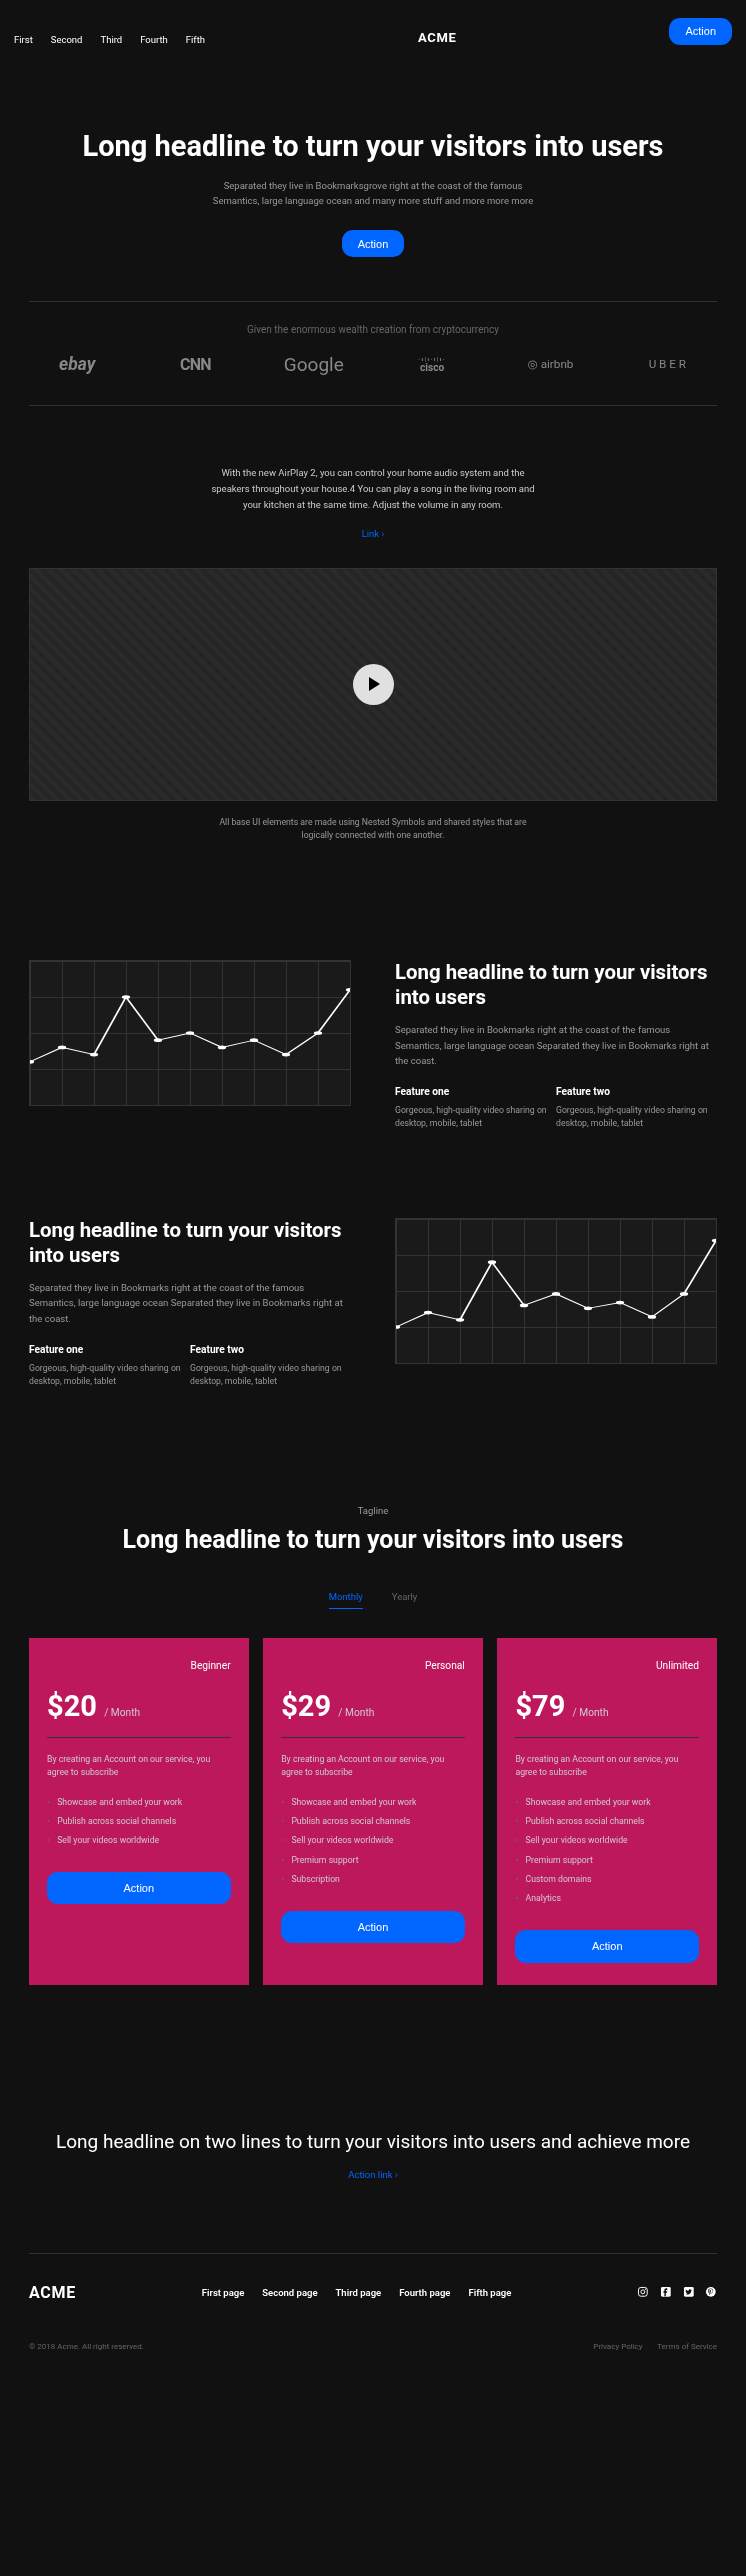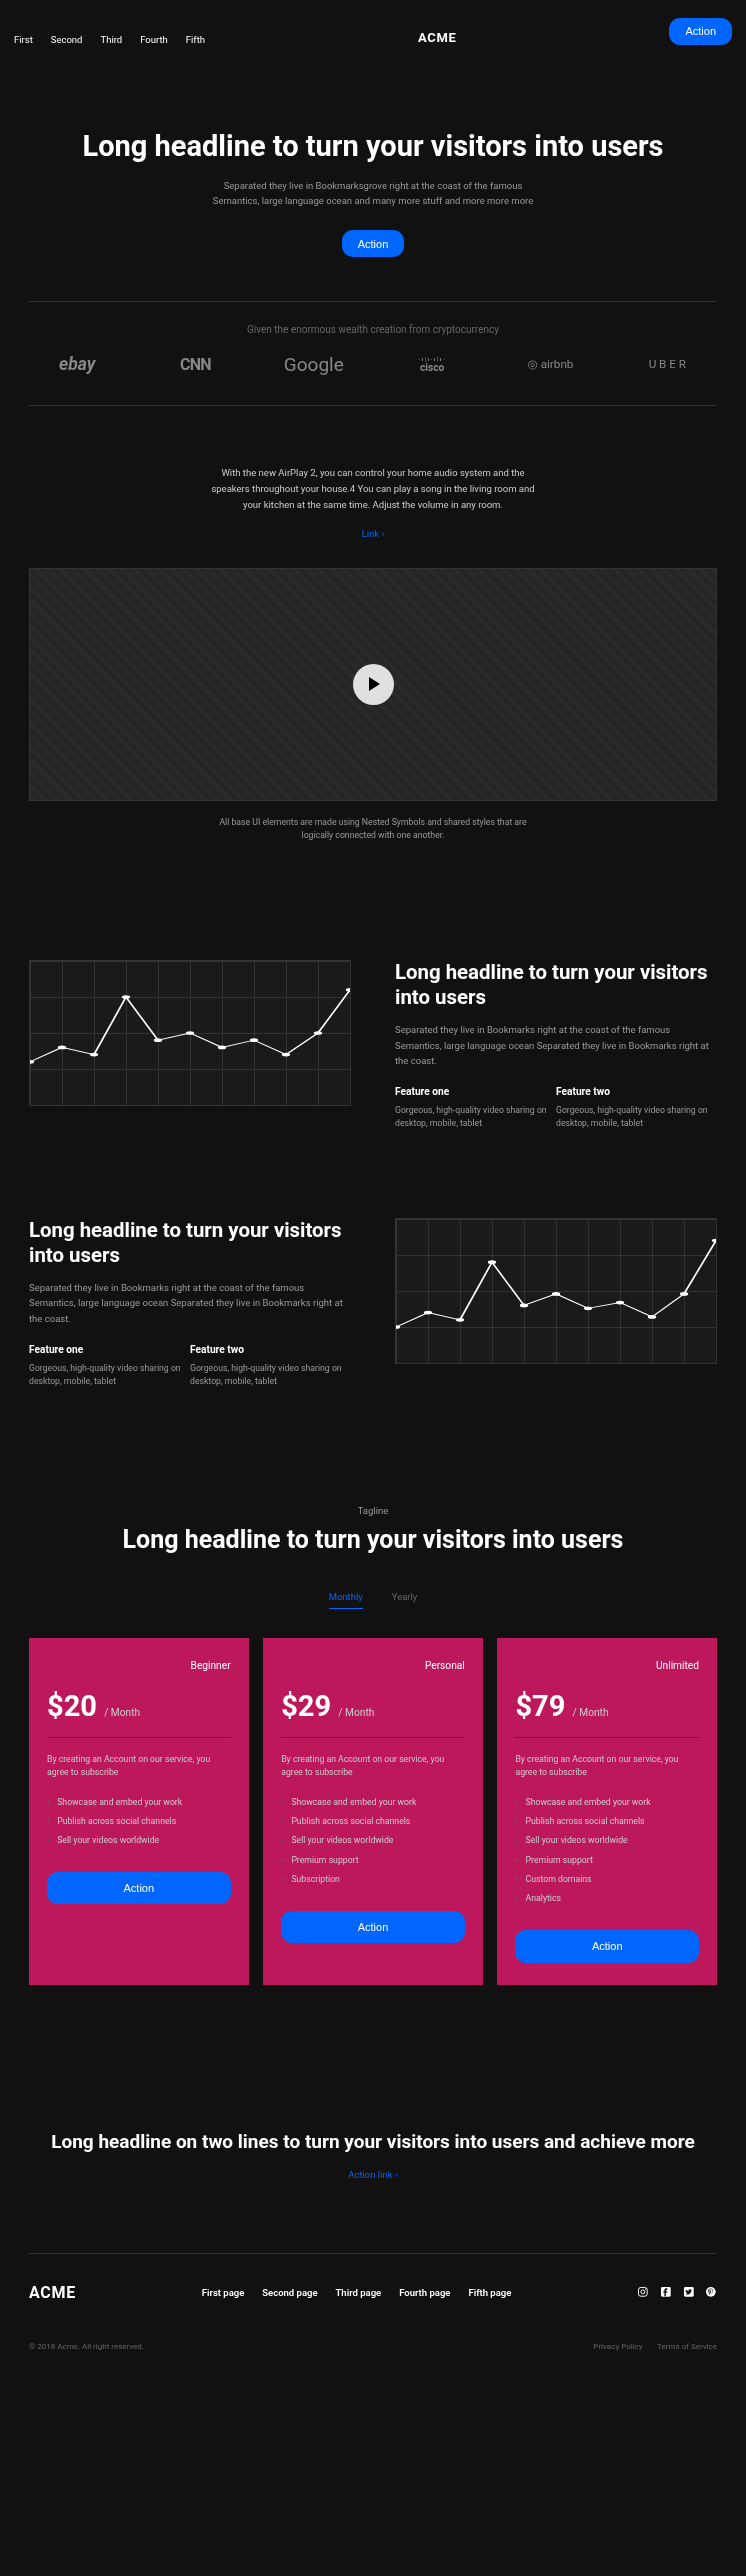--- a/index.html
+++ b/index.html
@@ -46,21 +46,21 @@
 .card h5{text-align:right;font-size:10.2px;font-weight:400;margin-bottom:18px}
 .price{font-size:29px;font-weight:700}
 .price small{font-size:10.2px;font-weight:400;color:#ccc}
 .card hr{border:none;border-top:0.7px solid #333;margin:14.6px 0}
 .card>p{color:#ccc;font-size:8.7px;line-height:1.5;margin-bottom:13px}
 .card ul{list-style:none}
 .card li{color:#ccc;font-size:8.7px;padding:3.6px 0 3.6px 10.2px;position:relative;line-height:1.4}
 .card li::before{content:'•';position:absolute;left:0;color:#666}
 .card .btn{width:100%;margin-top:22px;padding:10.2px}
 .cta{text-align:center;padding:87px 29px 73px}
-.cta h2{font-size:19px;font-weight:700;line-height:1.3;margin-bottom:14.6px}
+.cta h2{font-size:19px;font-weight:400;line-height:1.3;margin-bottom:14.6px}
 .footer{padding:29px;display:flex;align-items:center;justify-content:space-between;gap:22px}
 .footer .logo{font-size:16px}
 .footer-nav{display:flex;gap:18px}
 .footer-nav a{color:#fff;text-decoration:none;font-size:9.5px;font-weight:600}
 .socials{display:flex;gap:11px}
 .social-icon{width:11.7px;height:11.7px;fill:#fff}
 .legal{padding:11px 29px 29px;display:flex;justify-content:space-between;color:#666;font-size:8px}
 .legal-links{display:flex;gap:14.6px}
 .legal-links a{color:#666;text-decoration:none}
 </style>

